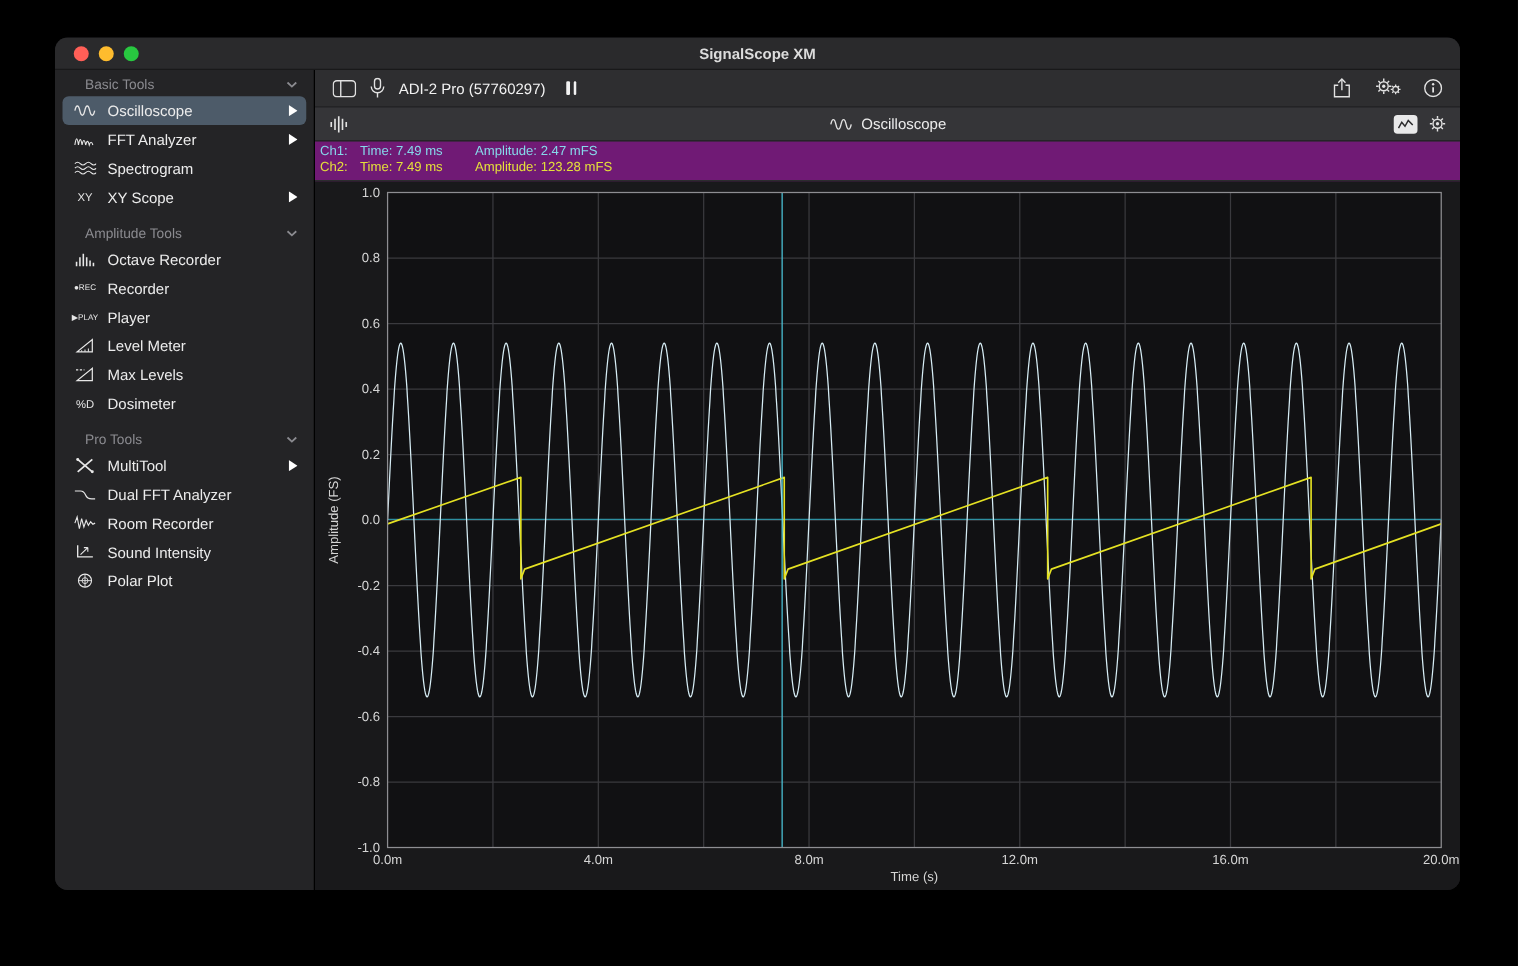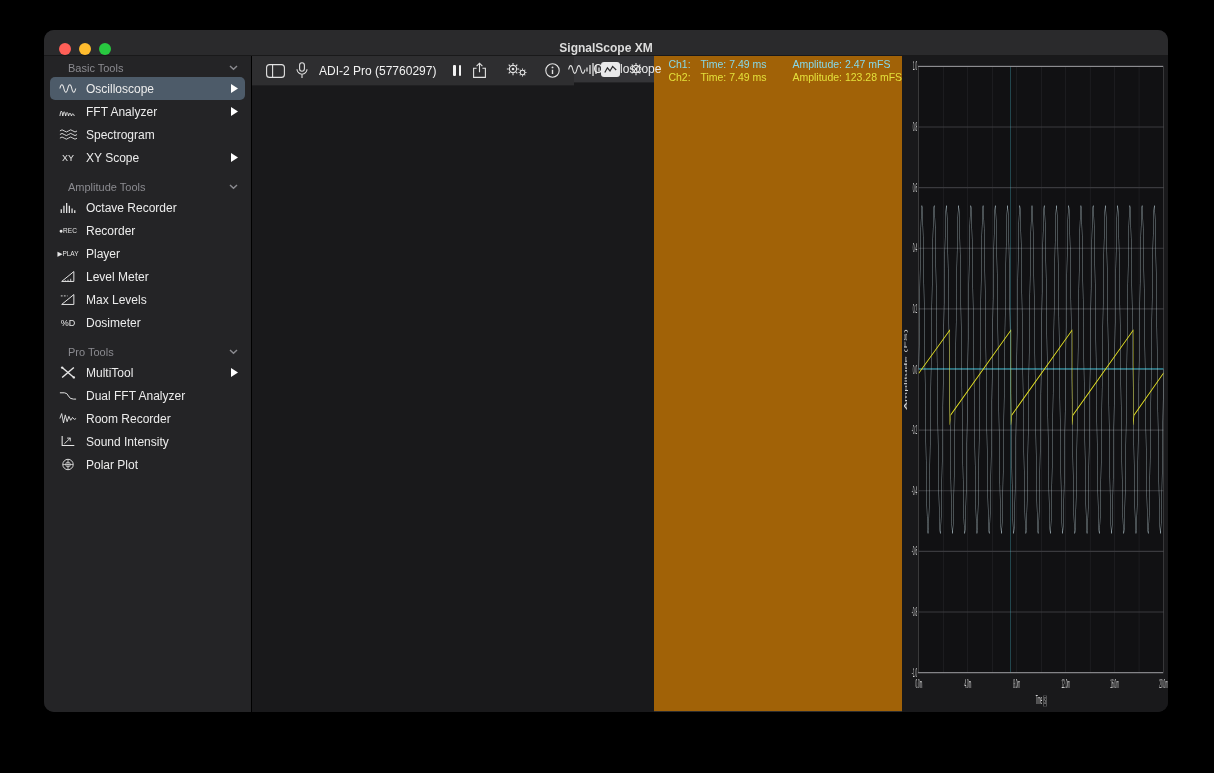--- a/index.html
+++ b/index.html
@@ -2,56 +2,56 @@
 <html><head>
 <meta charset="utf-8">
 <style>
   *{margin:0;padding:0;box-sizing:border-box}
   html,body{width:1214px;height:773px;background:#000;overflow:hidden;
     font-family:"Liberation Sans",sans-serif}
   .window{position:absolute;left:44px;top:30px;width:1124px;height:682px;
     background:#1c1c1e;border-radius:10px;overflow:hidden;display:flex;flex-direction:column;
     box-shadow:0 25px 60px rgba(0,0,0,.7)}
   .titlebar{height:26px;background:#2a2a2c;border-bottom:1px solid #19191a;
-    display:flex;align-items:flex-end;position:relative;flex:0 0 auto}
+    display:flex;align-items:center;position:relative;flex:0 0 auto}
   .traffic{display:flex;gap:8px;margin-left:15px;z-index:2}
   .tl{width:12px;height:12px;border-radius:50%;display:inline-block}
   .title{position:absolute;left:0;right:0;text-align:center;font-size:12px;font-weight:700;color:#dcdcdc}
   .wbody{flex:1;display:flex;min-height:0}
   .sidebar{width:208px;background:#242426;border-right:1px solid #000;padding-top:3px;flex:0 0 auto;overflow:hidden}
   .sec-header{display:flex;align-items:center;justify-content:space-between;
     padding:3px 13px 3px 24px;color:#8b8b90;font-size:11px}
   .sec-header + .sec-header, .sb-item + .sec-header{margin-top:9px}
   .chev{display:flex;color:#8b8b90}
   .sb-item{display:flex;align-items:center;height:23px;margin:0 6px;padding:0 7px;
     border-radius:5px;color:#ececec;font-size:12px;gap:7px;cursor:default}
   .sb-item.selected{background:#4d5b69}
   .sb-item .icon{width:22px;display:flex;justify-content:center;align-items:center;color:#e6e6e6;flex:0 0 auto}
   .sb-item .play{margin-left:auto;display:flex}
   .i{width:18px;height:13px;display:block}
   .ti{font-weight:400;color:#e6e6e6;white-space:nowrap}
-  .main{flex:1;display:flex;flex-direction:row;min-width:0;background:#19191b}
+  .main{flex:1;display:flex;flex-direction:column;min-width:0;background:#19191b}
   .toolbar{height:30px;background:#2e2e30;border-bottom:1px solid #202022;
     display:flex;align-items:center;padding:0 14px;gap:11px;flex:0 0 auto}
   .tb-icon{color:#e2e2e2;display:flex;align-items:center;justify-content:center}
   .device-name{color:#f2f2f2;font-size:12px}
   .pausebtn{display:flex;gap:3px;margin-left:6px}
   .pausebtn span{width:2.5px;height:11px;background:#f2f2f2;border-radius:1px}
   .toolbar .right{margin-left:auto;display:flex;gap:19px;align-items:center}
   .gears{position:relative;width:20px;height:17px}
   .gears .g1{position:absolute;left:0;top:0}
   .gears .g2{position:absolute;right:-1px;bottom:-2px}
   .subtoolbar{height:27px;background:#353538;border-bottom:1px solid #242426;
     display:flex;align-items:center;padding:0 11px;position:relative;flex:0 0 auto}
   .subtoolbar .center{position:absolute;left:0;right:0;display:flex;justify-content:center;
     align-items:center;gap:6px;color:#ececec;font-size:12px;pointer-events:none}
   .subtoolbar .right{margin-left:auto;display:flex;gap:9px;align-items:center;z-index:1}
   .chartbox{background:#e9e9ea;border-radius:3px;width:19px;height:15px;
     display:flex;align-items:center;justify-content:center}
-  .readout{background:#a16207;border-bottom:1px solid #2c2c2e;padding:2px 0 3px 14px;
+  .readout{background:#701a75;border-bottom:1px solid #2c2c2e;padding:2px 0 3px 4px;
     font-size:10.5px;line-height:13px;flex:0 0 auto}
   .readout-row{display:flex;white-space:nowrap}
   .readout-row .rl{width:32px}
   .readout-row .rt{width:92px}
   .chartwrap{flex:1;position:relative;min-height:0}
   #chart{position:absolute;inset:0;width:100%;height:100%}
   #chart text{font-family:"Liberation Sans",sans-serif;fill:#d5d5d5;font-size:10.5px}
 </style>
 </head>
 <body>

